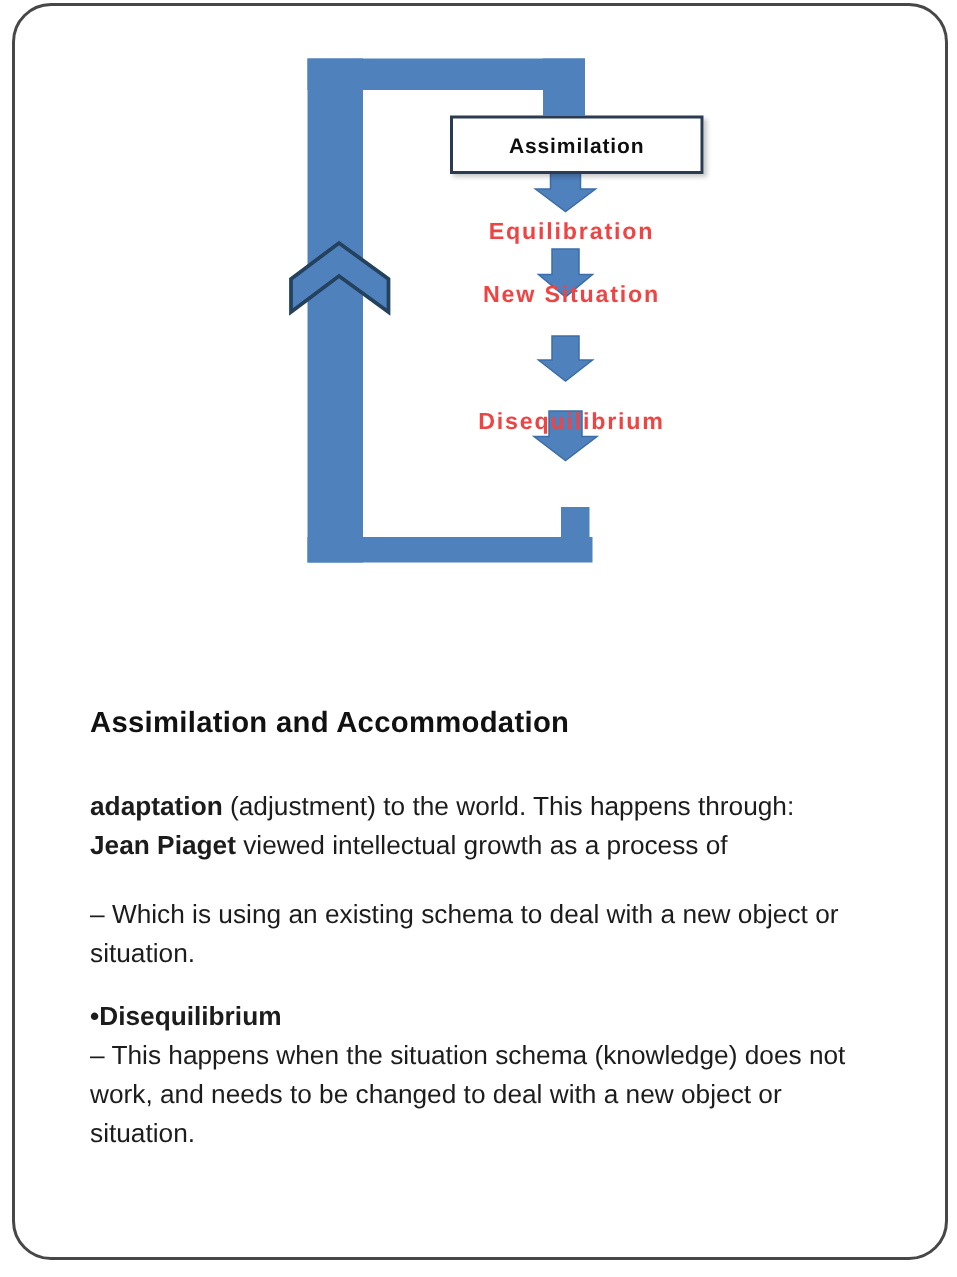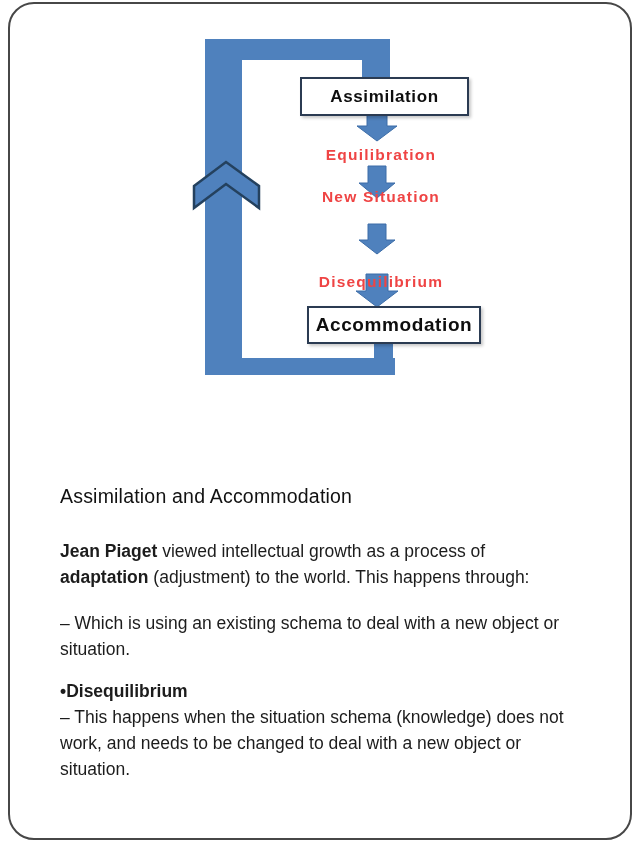--- a/index.html
+++ b/index.html
@@ -46,21 +46,21 @@
     box-shadow: 2px 2px 3px rgba(0,0,0,0.22);
     display: flex;
     align-items: center;
     justify-content: center;
     font-weight: 700;
     color: #0e0e0e;
     letter-spacing: 0.6px;
   }
   .node-box.assimilation {
     left: 300px; top: 77px; width: 165px; height: 35px;
-    font-size: 17px;
+    font-size: 14px;
     justify-content: center;
   }
   .node-box.accommodation {
     left: 307px; top: 306px; width: 170px; height: 34px;
     font-size: 19px;
   }
   .flow-label {
     position: absolute;
     left: 381px;
     transform: translateX(-50%);
@@ -77,24 +77,24 @@
   .content {
     position: absolute;
     left: 60px;
     top: 470px;
     width: 545px;
     color: #1c1c1c;
     font-size: 17.5px;
     line-height: 26px;
   }
   .content h2 {
-    margin: 14px 0 30px 0;
+    margin: 0 0 30px 0;
     font-size: 19.5px;
     line-height: 24px;
-    font-weight: 400;
+    font-weight: 700;
     color: #111111;
     letter-spacing: 0.2px;
   }
   .para { margin: 0 0 20px 0; }
   .bullet { margin: 0 0 16px 0; }
   .line { white-space: nowrap; }
   .bold { font-weight: 700; }
   .term { font-weight: 700; }
 </style>
 </head>
@@ -123,34 +123,31 @@
     <div class="node-box assimilation">
       <span>Assimilation</span>
     </div>
 
     <div class="flow-label equilibration">Equilibration</div>
 
     <div class="flow-label new-situation">New Situation</div>
 
     <div class="flow-label disequilibrium">Disequilibrium</div>
 
-    <div class="node-box accommodation">
-      <span>Accommodation</span>
-    </div>
   </div>
 
   <div class="content">
     <h2>Assimilation and Accommodation</h2>
 
     <div class="para">
       <div class="line">
-        <span class="bold">Jean Piaget</span><span> viewed intellectual growth as a process of</span>
+        <span class="bold">adaptation</span><span> (adjustment) to the world. This happens through:</span>
       </div>
       <div class="line">
-        <span class="bold">adaptation</span><span> (adjustment) to the world. This happens through:</span>
+        <span class="bold">Jean Piaget</span><span> viewed intellectual growth as a process of</span>
       </div>
     </div>
 
     <div class="bullet">
       <div class="line">– Which is using an existing schema to deal with a new object or</div>
       <div class="line">situation.</div>
     </div>
 
     <div class="bullet">
       <div class="term">•Disequilibrium</div>

